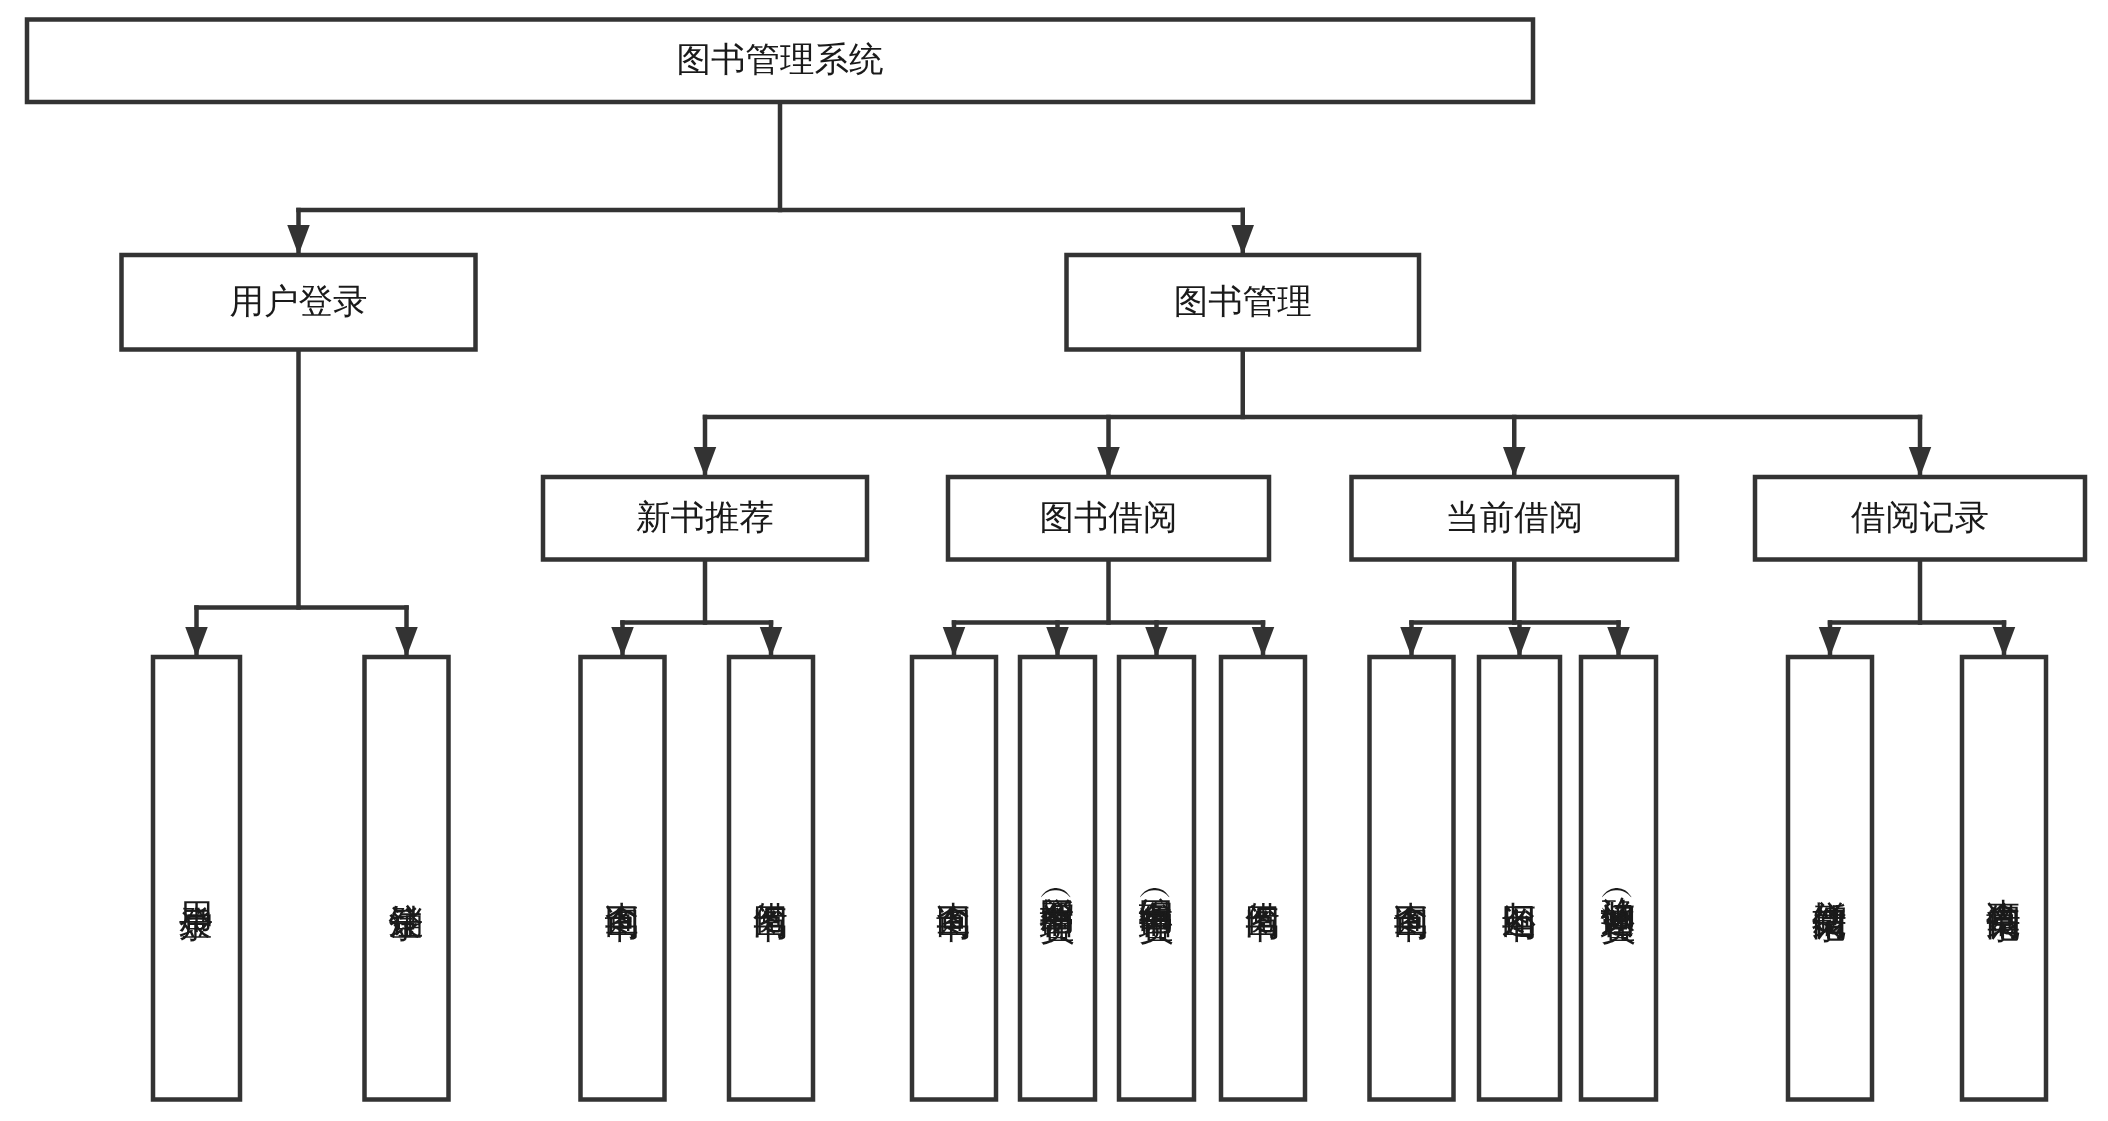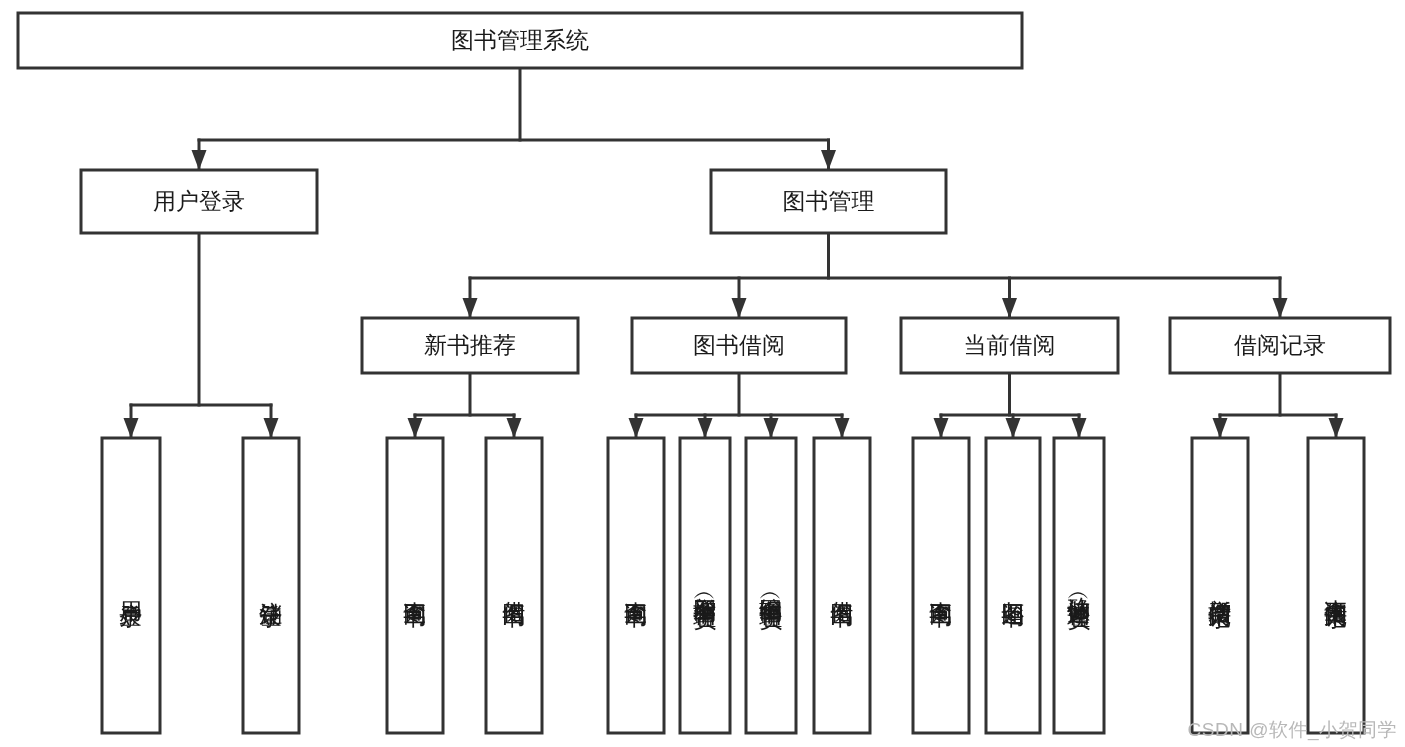--- a/index.html
+++ b/index.html
@@ -174,14 +174,13 @@
       <div class="node-label-v" style="left: 608px; top: 438px; width: 56px; height: 295px;">查询图书</div>
       <div class="node-label-v" style="left: 680px; top: 438px; width: 50px; height: 295px;">新增图书（管理员）</div>
       <div class="node-label-v" style="left: 746px; top: 438px; width: 50px; height: 295px;">编辑图书（管理员）</div>
       <div class="node-label-v" style="left: 814px; top: 438px; width: 56px; height: 295px;">借阅图书</div>
       <div class="node-label-v" style="left: 913px; top: 438px; width: 56px; height: 295px;">查询图书</div>
       <div class="node-label-v" style="left: 986px; top: 438px; width: 54px; height: 295px;">归还图书</div>
       <div class="node-label-v" style="left: 1054px; top: 438px; width: 50px; height: 295px;">确认归还（管理员）</div>
       <div class="node-label-v" style="left: 1192px; top: 438px; width: 56px; height: 295px;">新增借阅记录</div>
       <div class="node-label-v" style="left: 1308px; top: 438px; width: 56px; height: 295px;">查询借阅记录</div>
     </div>
-  <div class="watermark">CSDN @软件_小贺同学</div>
 </div>
 
 </body></html>

